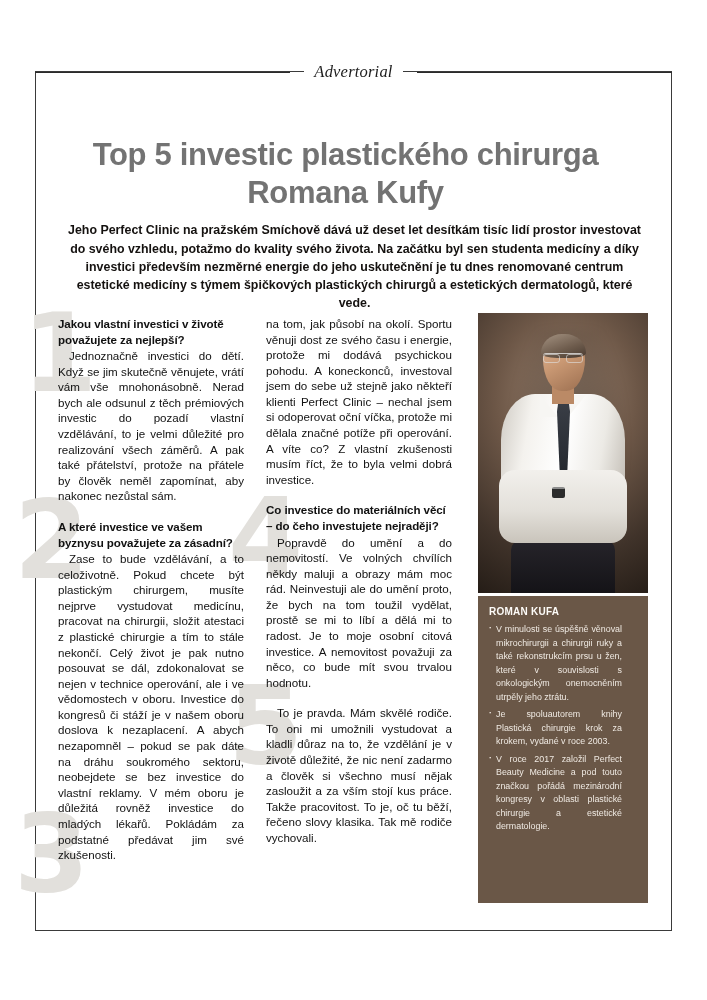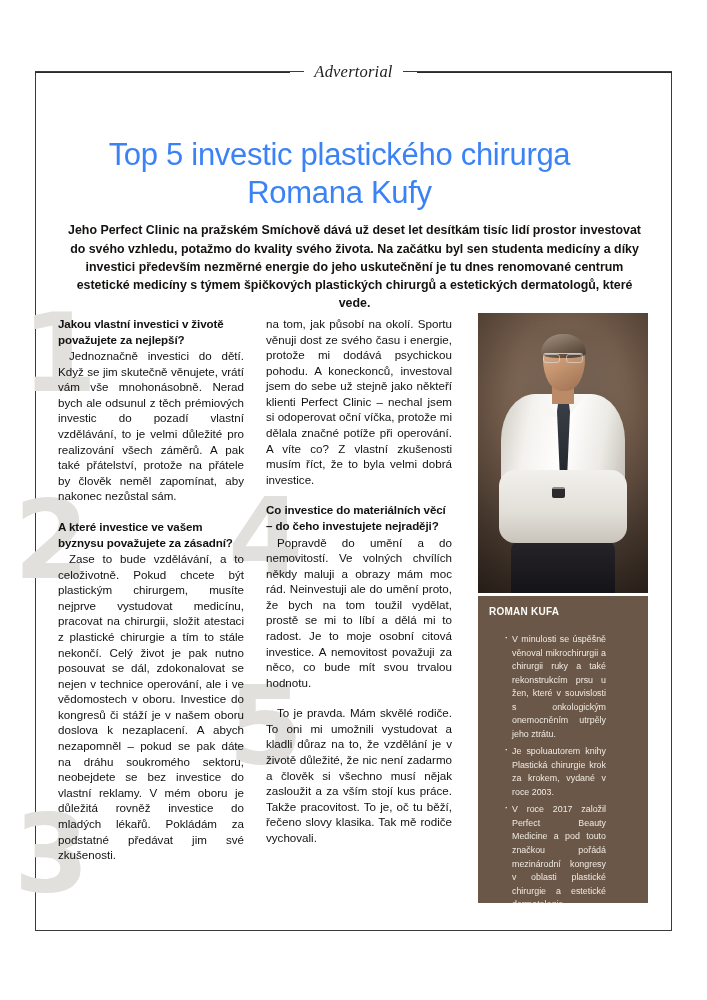--- a/index.html
+++ b/index.html
@@ -52,26 +52,26 @@
     width: 637px;
     height: 860px;
     border: 1.4px solid #3a3a3a;
     box-sizing: border-box;
     background: #ffffff;
   }
 
   
   .headline {
     position: absolute;
-    left: 46px;
+    left: 52px;
     top: 115px;
     width: 587px;
     text-align: center;
-    color: #3b82f6;
-    font-weight: normal;
+    color: #737373;
+    font-weight: bold;
     font-size: 31px;
     line-height: 1.24;
     letter-spacing: -0.3px;
     z-index: 4;
   }
   .headline .hl-line { display: block; }
 
   
   .perex {
     position: absolute;
@@ -301,21 +301,21 @@
   }
   .bio-name {
     font-size: 10px;
     font-weight: bold;
     letter-spacing: 0.25px;
     margin: 0 0 6px 0;
     color: #fdfbf8;
   }
   .bio-list {
     list-style: none;
-    margin: 16px;
+    margin: 0;
     padding: 0;
     font-size: 8.9px;
     line-height: 1.52;
     text-align: justify;
   }
   .bio-list li {
     position: relative;
     padding-left: 7px;
     margin-bottom: 4px;
   }

